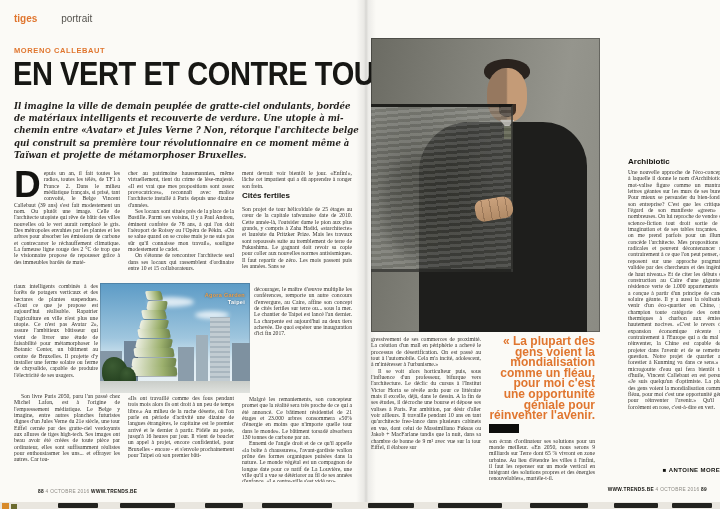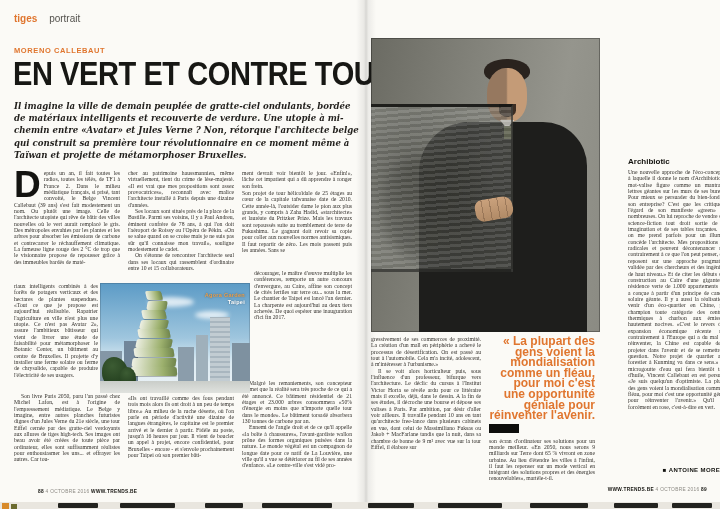--- a/index.html
+++ b/index.html
@@ -5,21 +5,21 @@
   html,body{margin:0;padding:0;background:#d8d5cf;}
   .spread{position:relative;width:720px;height:509px;background:#f7f5f0;overflow:hidden;
           font-family:"Liberation Serif",serif;color:#2e2c29;}
   .pages{position:absolute;left:0;top:0;width:720px;height:502px;background:#fbfaf6;}
   .gutter{position:absolute;left:356px;top:0;width:20px;height:502px;
           background:linear-gradient(90deg,rgba(0,0,0,0) 0%,rgba(0,0,0,0.07) 40%,rgba(0,0,0,0.14) 50%,rgba(0,0,0,0.06) 62%,rgba(0,0,0,0) 100%);}
 
   
   .kicker{position:absolute;left:14px;top:13px;font-family:"Liberation Sans",sans-serif;font-size:10px;}
   .kicker .k-bold{font-weight:bold;color:#e0762f;}
-  .kicker .k-light{color:#55534e;margin-left:9px;}
+  .kicker .k-light{color:#55534e;margin-left:21px;}
   .author-label{position:absolute;left:14px;top:46px;font-family:"Liberation Sans",sans-serif;
                 font-weight:bold;font-size:7.5px;letter-spacing:.6px;color:#e0762f;}
   .headline{position:absolute;left:13px;top:55px;font-family:"Liberation Sans",sans-serif;
             font-weight:bold;font-size:33px;letter-spacing:-0.5px;color:#171714;
             transform:scaleX(0.88);transform-origin:left top;white-space:nowrap;}
   .standfirst{position:absolute;left:14px;top:100px;width:350px;
               font-family:"DejaVu Serif",serif;font-style:italic;font-weight:bold;
               font-size:8.6px;line-height:12.2px;color:#211f1c;}
 
   
@@ -172,20 +172,21 @@
       <p class="p">cher au patrimoine haussmannien, même virtuellement, tient du crime de lèse-majesté. «Il est vrai que mes propositions sont assez provocatrices», reconnaît avec malice l'architecte installé à Paris depuis une dizaine d'années.</p>
       <p class="p ind">Ses locaux sont situés près de la place de la Bastille. Parmi ses voisins, il y a Paul Andreu, éminent confrère de 78 ans, à qui l'on doit l'aéroport de Roissy ou l'Opéra de Pékin. «On se salue quand on se croise mais je ne suis pas sûr qu'il connaisse mon travail», souligne modestement le cadet.</p>
       <p class="p ind">On s'étonne de rencontrer l'architecte seul dans ses locaux qui rassemblent d'ordinaire entre 10 et 15 collaborateurs.</p>
     </div>
     <div class="c2spacer"></div>
     <div class="seg c2s2">«Ils ont travaillé comme des fous pendant trois mois alors ils ont droit à un peu de temps libre.» Au milieu de la ruche déserte, où l'on parle en période d'activité une dizaine de langues étrangères, le capitaine est le premier arrivé et le dernier à partir. Fidèle au poste, jusqu'à 16 heures par jour. Il vient de boucler un appel à projet, encore confidentiel, pour Bruxelles - encore - et s'envole prochainement pour Taipei où son premier bâti-</div>
   </div>
 
   <div class="col col3 bodytxt">
     <div class="seg c3s1">ment devrait voir bientôt le jour. «Enfin!», lâche cet impatient qui a dû apprendre à ronger son frein.</div>
+    <div class="c3head">Cités fertiles</div>
     <div class="seg c3s2">Son projet de tour hélicoïdale de 25 étages au cœur de la capitale taïwanaise date de 2010. Cette année-là, l'outsider dame le pion aux plus grands, y compris à Zaha Hadid, «starchitecte» et lauréate du Pritzker Prize. Mais les travaux sont repoussés suite au tremblement de terre de Fukushima. Le gagnant doit revoir sa copie pour coller aux nouvelles normes antisismiques. Il faut repartir de zéro. Les mois passent puis les années. Sans se</div>
     <div class="seg c3s3">décourager, le maître d'œuvre multiplie les conférences, remporte un autre concours d'envergure, au Caire, affine son concept de cités fertiles sur terre ou... sous la mer. Le chantier de Taipei est lancé l'an dernier. La charpente est aujourd'hui au deux tiers achevée. De quoi espérer une inauguration d'ici fin 2017.</div>
     <div class="seg c3s4">
       <p class="p ind">Malgré les remaniements, son concepteur promet que la réalité sera très proche de ce qui a été annoncé. Ce bâtiment résidentiel de 21 étages et 23.000 arbres consommera «50% d'énergie en moins que n'importe quelle tour dans le monde». Le bâtiment torsadé absorbera 130 tonnes de carbone par an.</p>
       <p class="p ind">Ennemi de l'angle droit et de ce qu'il appelle «la boîte à chaussures», l'avant-gardiste wallon prône des formes organiques puisées dans la nature. Le monde végétal est un compagnon de longue date pour ce natif de La Louvière, une ville qu'il a vue se détériorer au fil de ses années d'enfance. «Le centre-ville s'est vidé pro-</p>
     </div>
   </div>
 
   <div class="tower-img">
     <div class="cloud cl1"></div>

